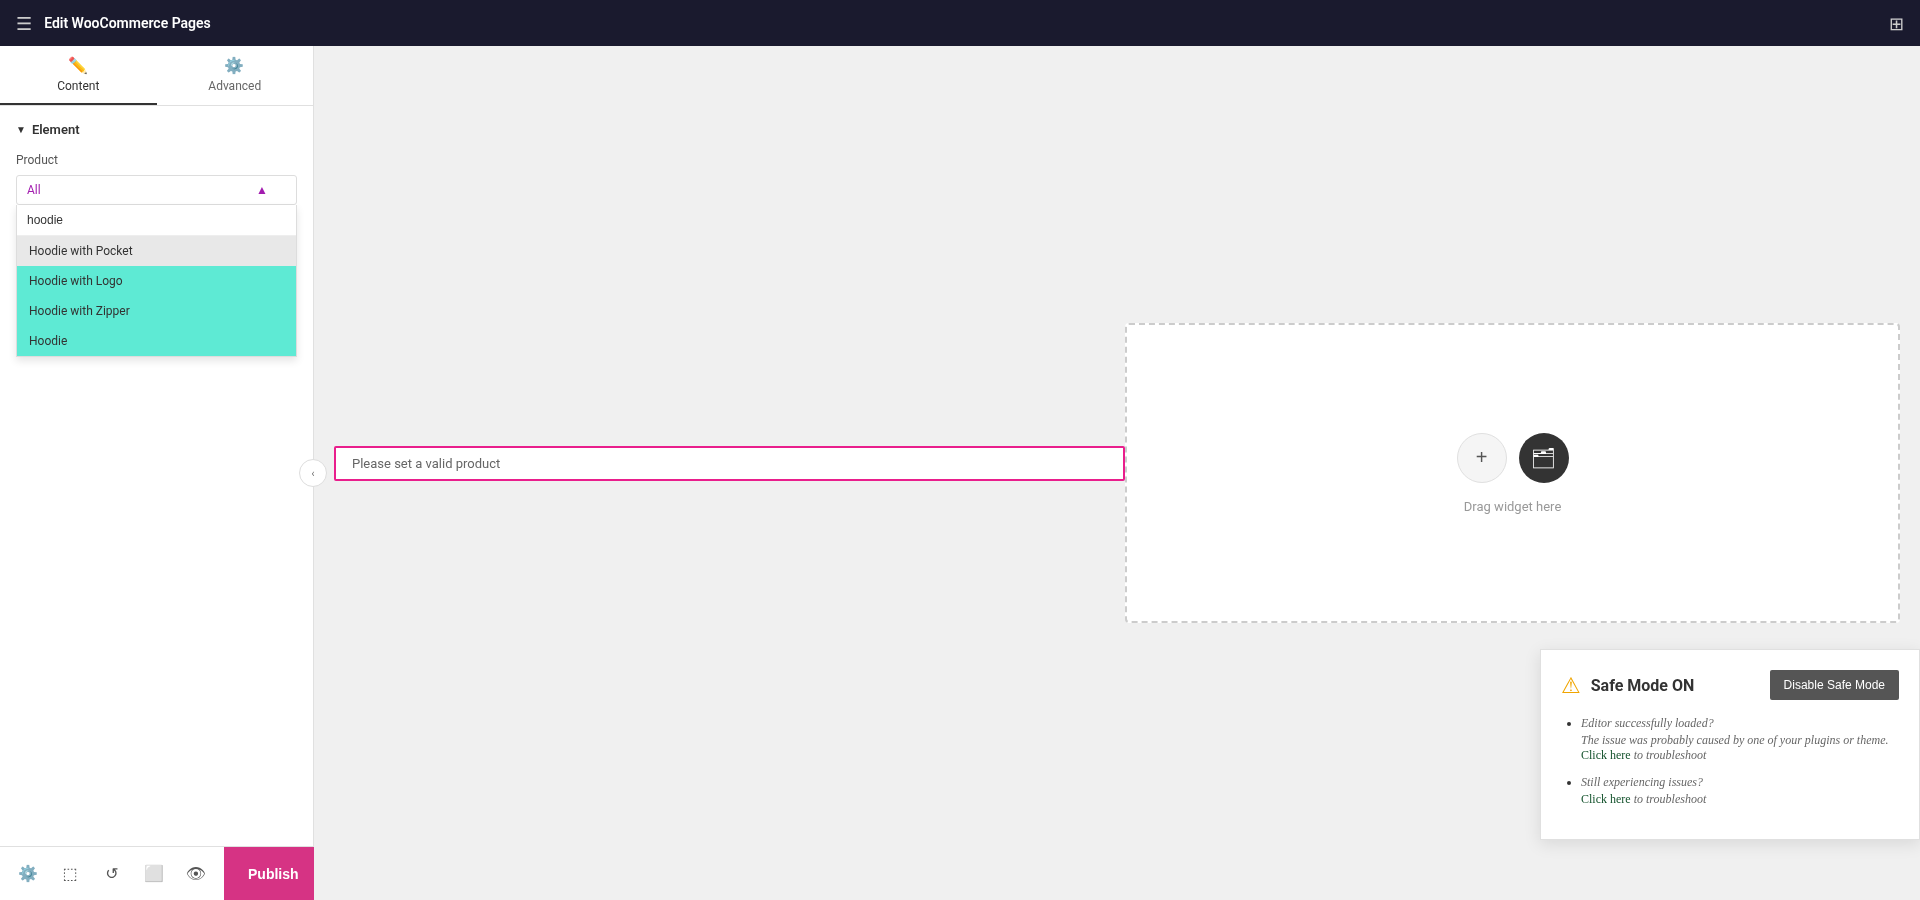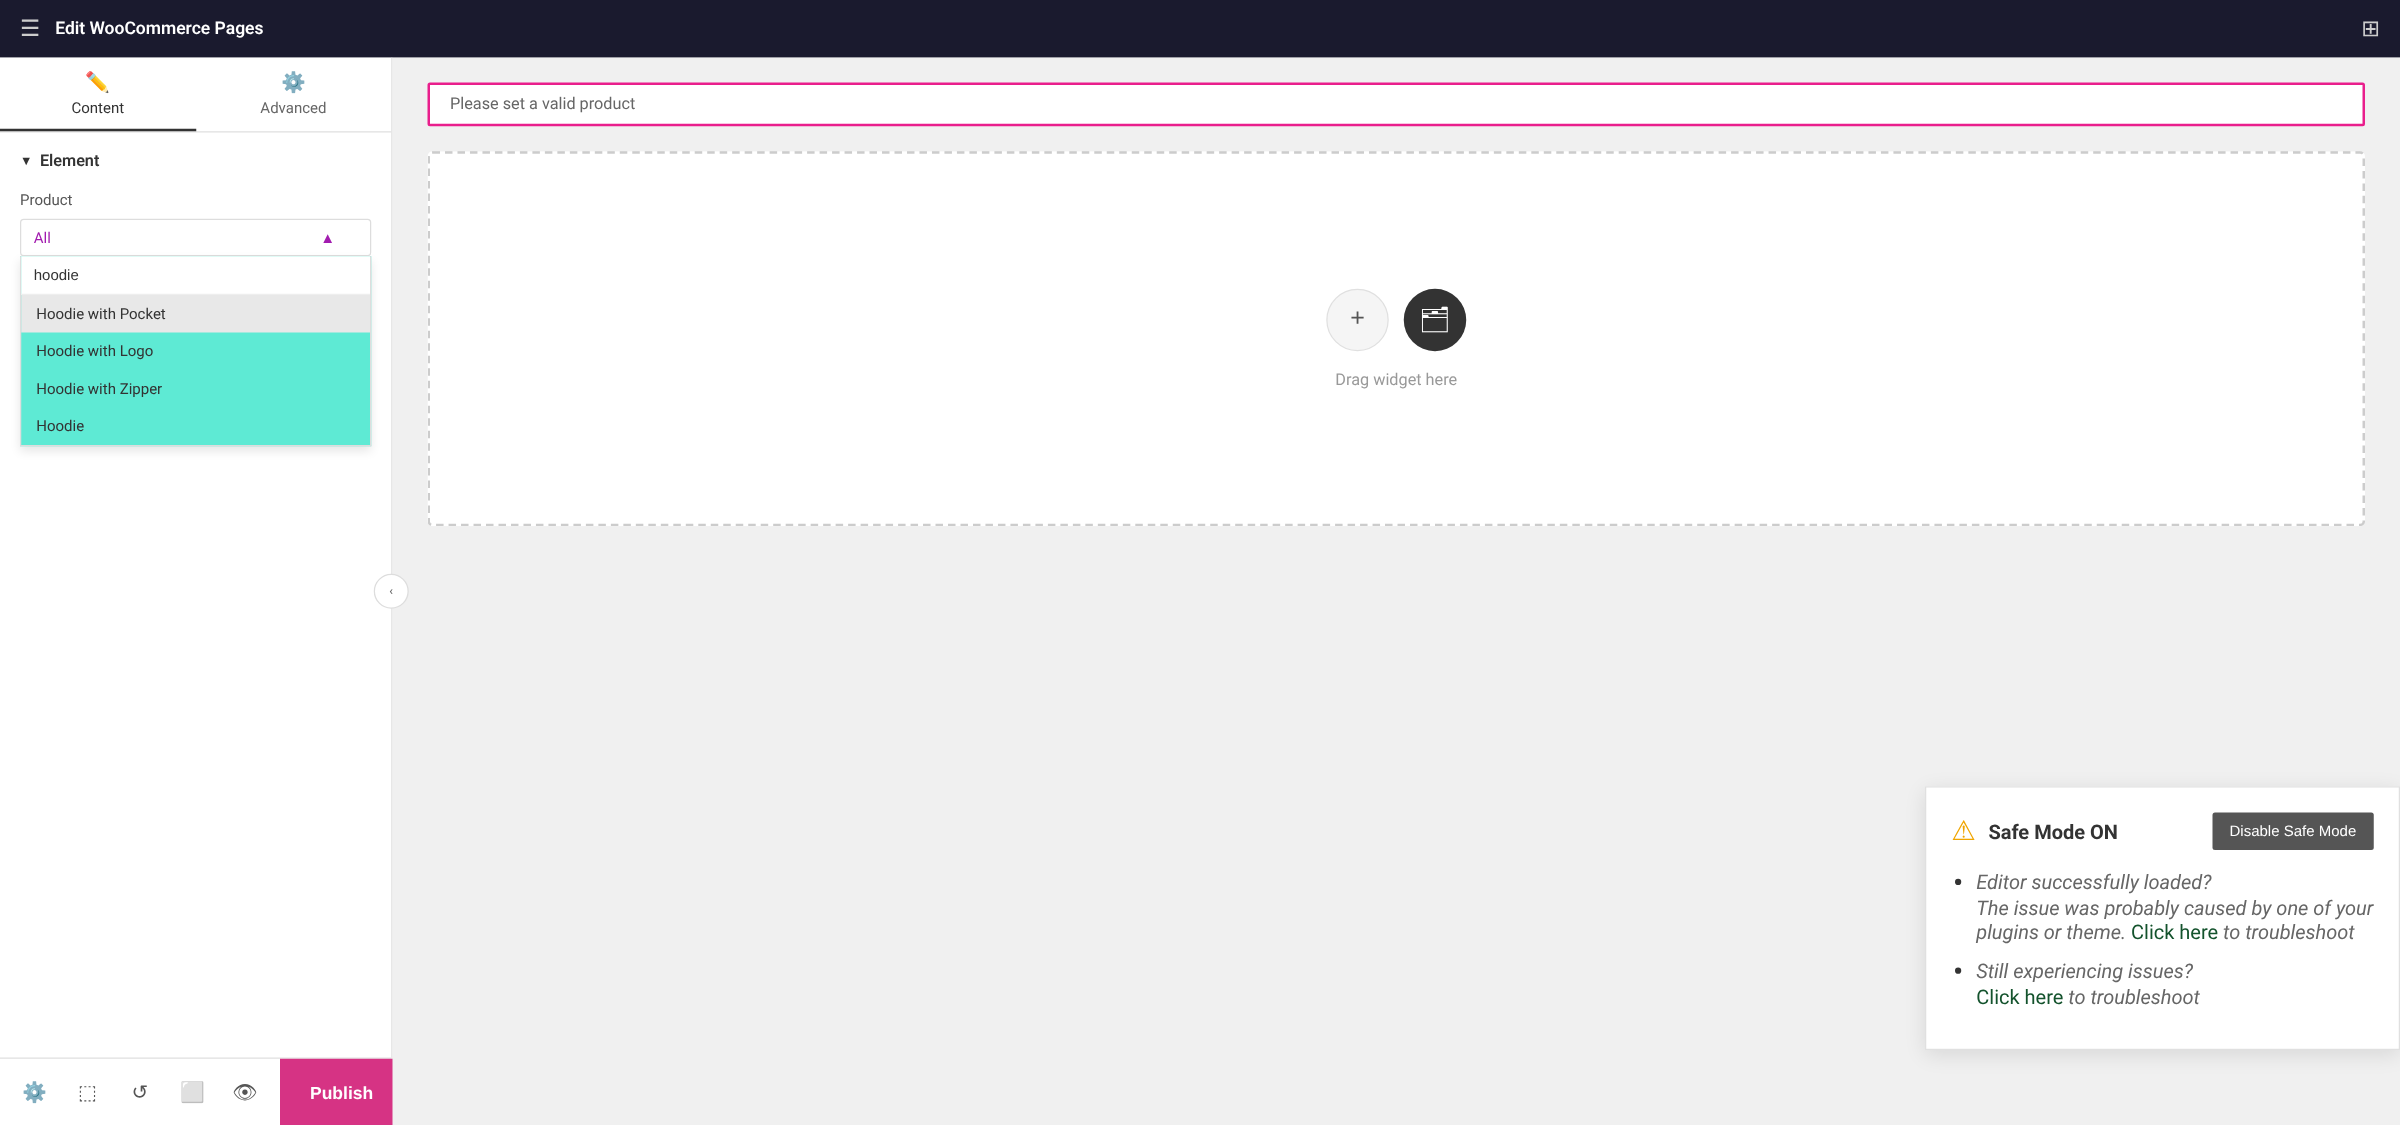--- a/index.html
+++ b/index.html
@@ -263,21 +263,21 @@
       color: #666;
     }
 
     
     .canvas-area {
       flex: 1;
       background: #f0f0f0;
       overflow: auto;
       position: relative;
       display: flex;
-      flex-direction: column;
+      flex-direction: row;
       align-items: center;
       padding: 20px;
     }
 
     
     .error-banner {
       width: 100%;
       max-width: 1550px;
       border: 2px solid #e91e8c;
       background: #fff;
@@ -370,24 +370,25 @@
       font-size: 12px;
       cursor: pointer;
       border-radius: 2px;
       white-space: nowrap;
     }
     .safe-mode-list {
       list-style: disc;
       padding-left: 20px;
     }
     .safe-mode-list li {
-      font-size: 16px;
+      font-size: 12px;
       color: #333;
       margin-bottom: 12px;
       font-weight: 600;
+      font-family: Liberation Serif, serif;
     }
     .safe-mode-list li span {
       font-weight: 400;
       color: #666;
       font-style: italic;
       display: block;
       margin-top: 2px;
     }
     .safe-mode-link {
       color: #14532d;

